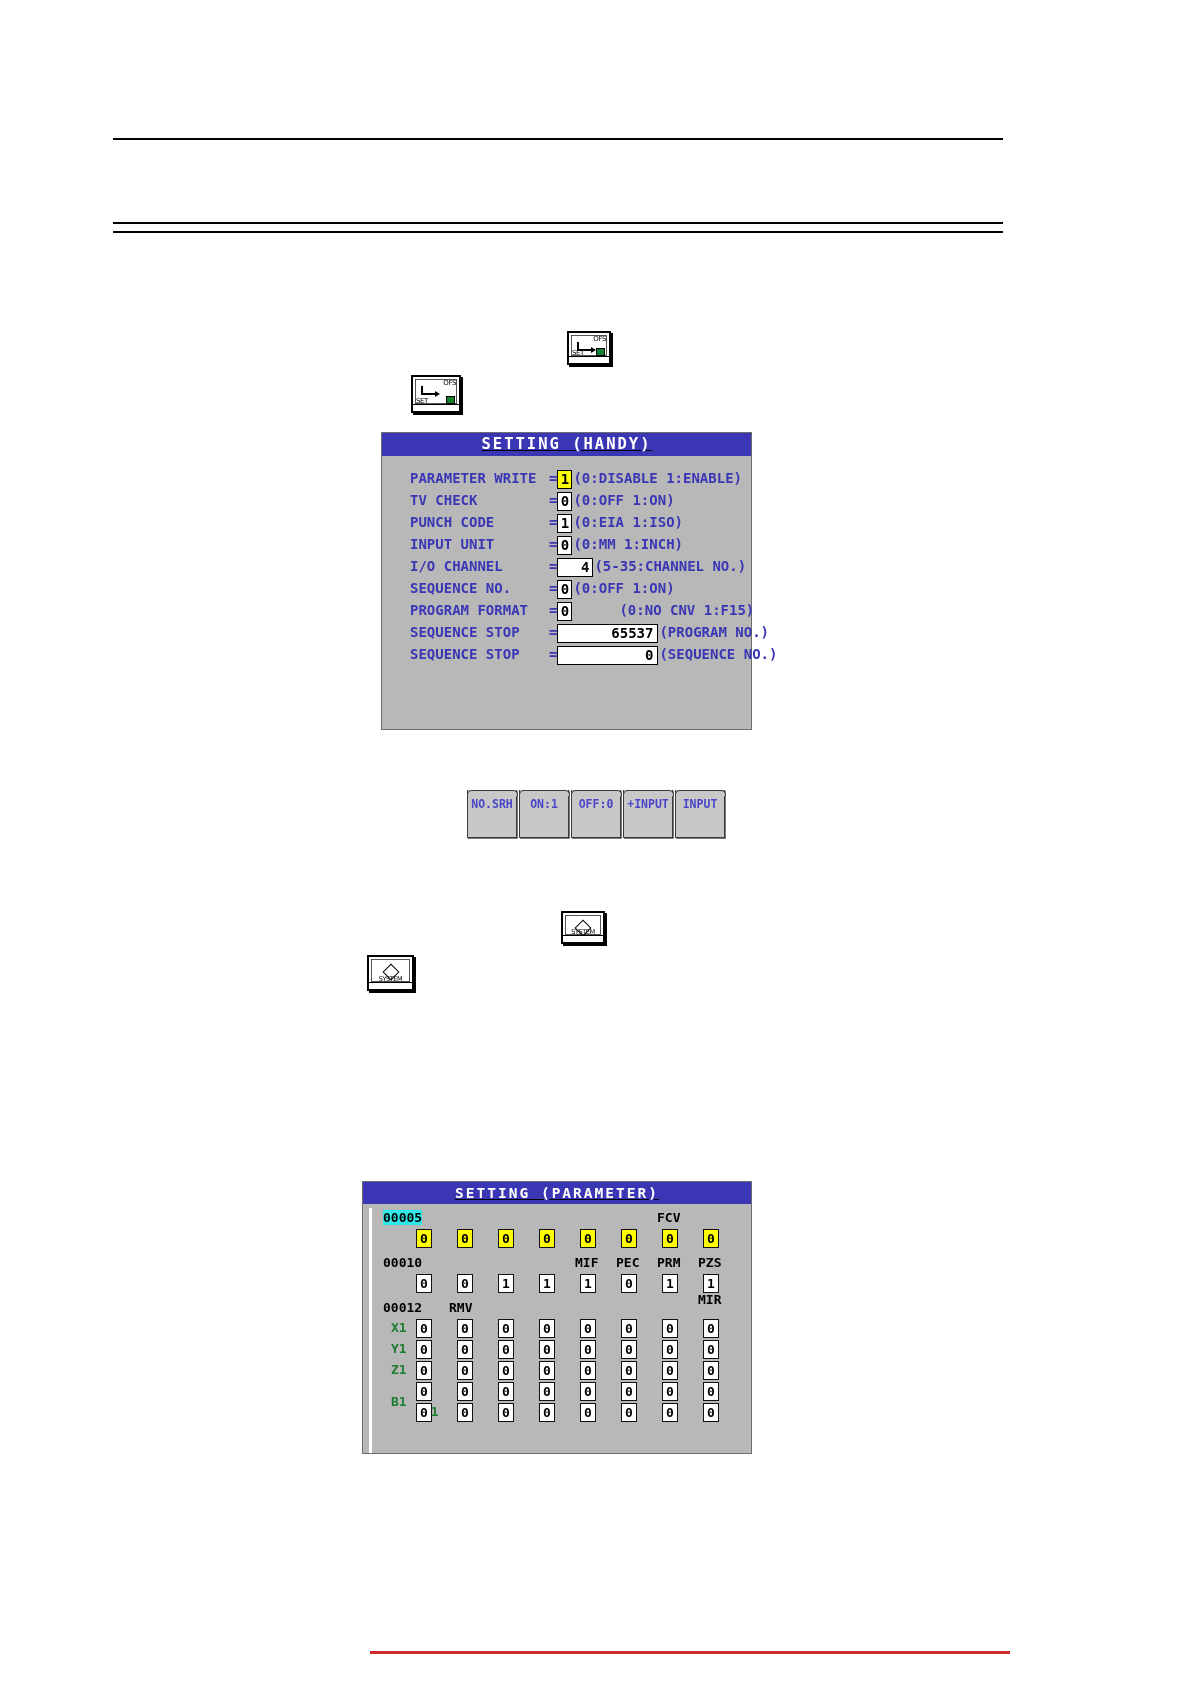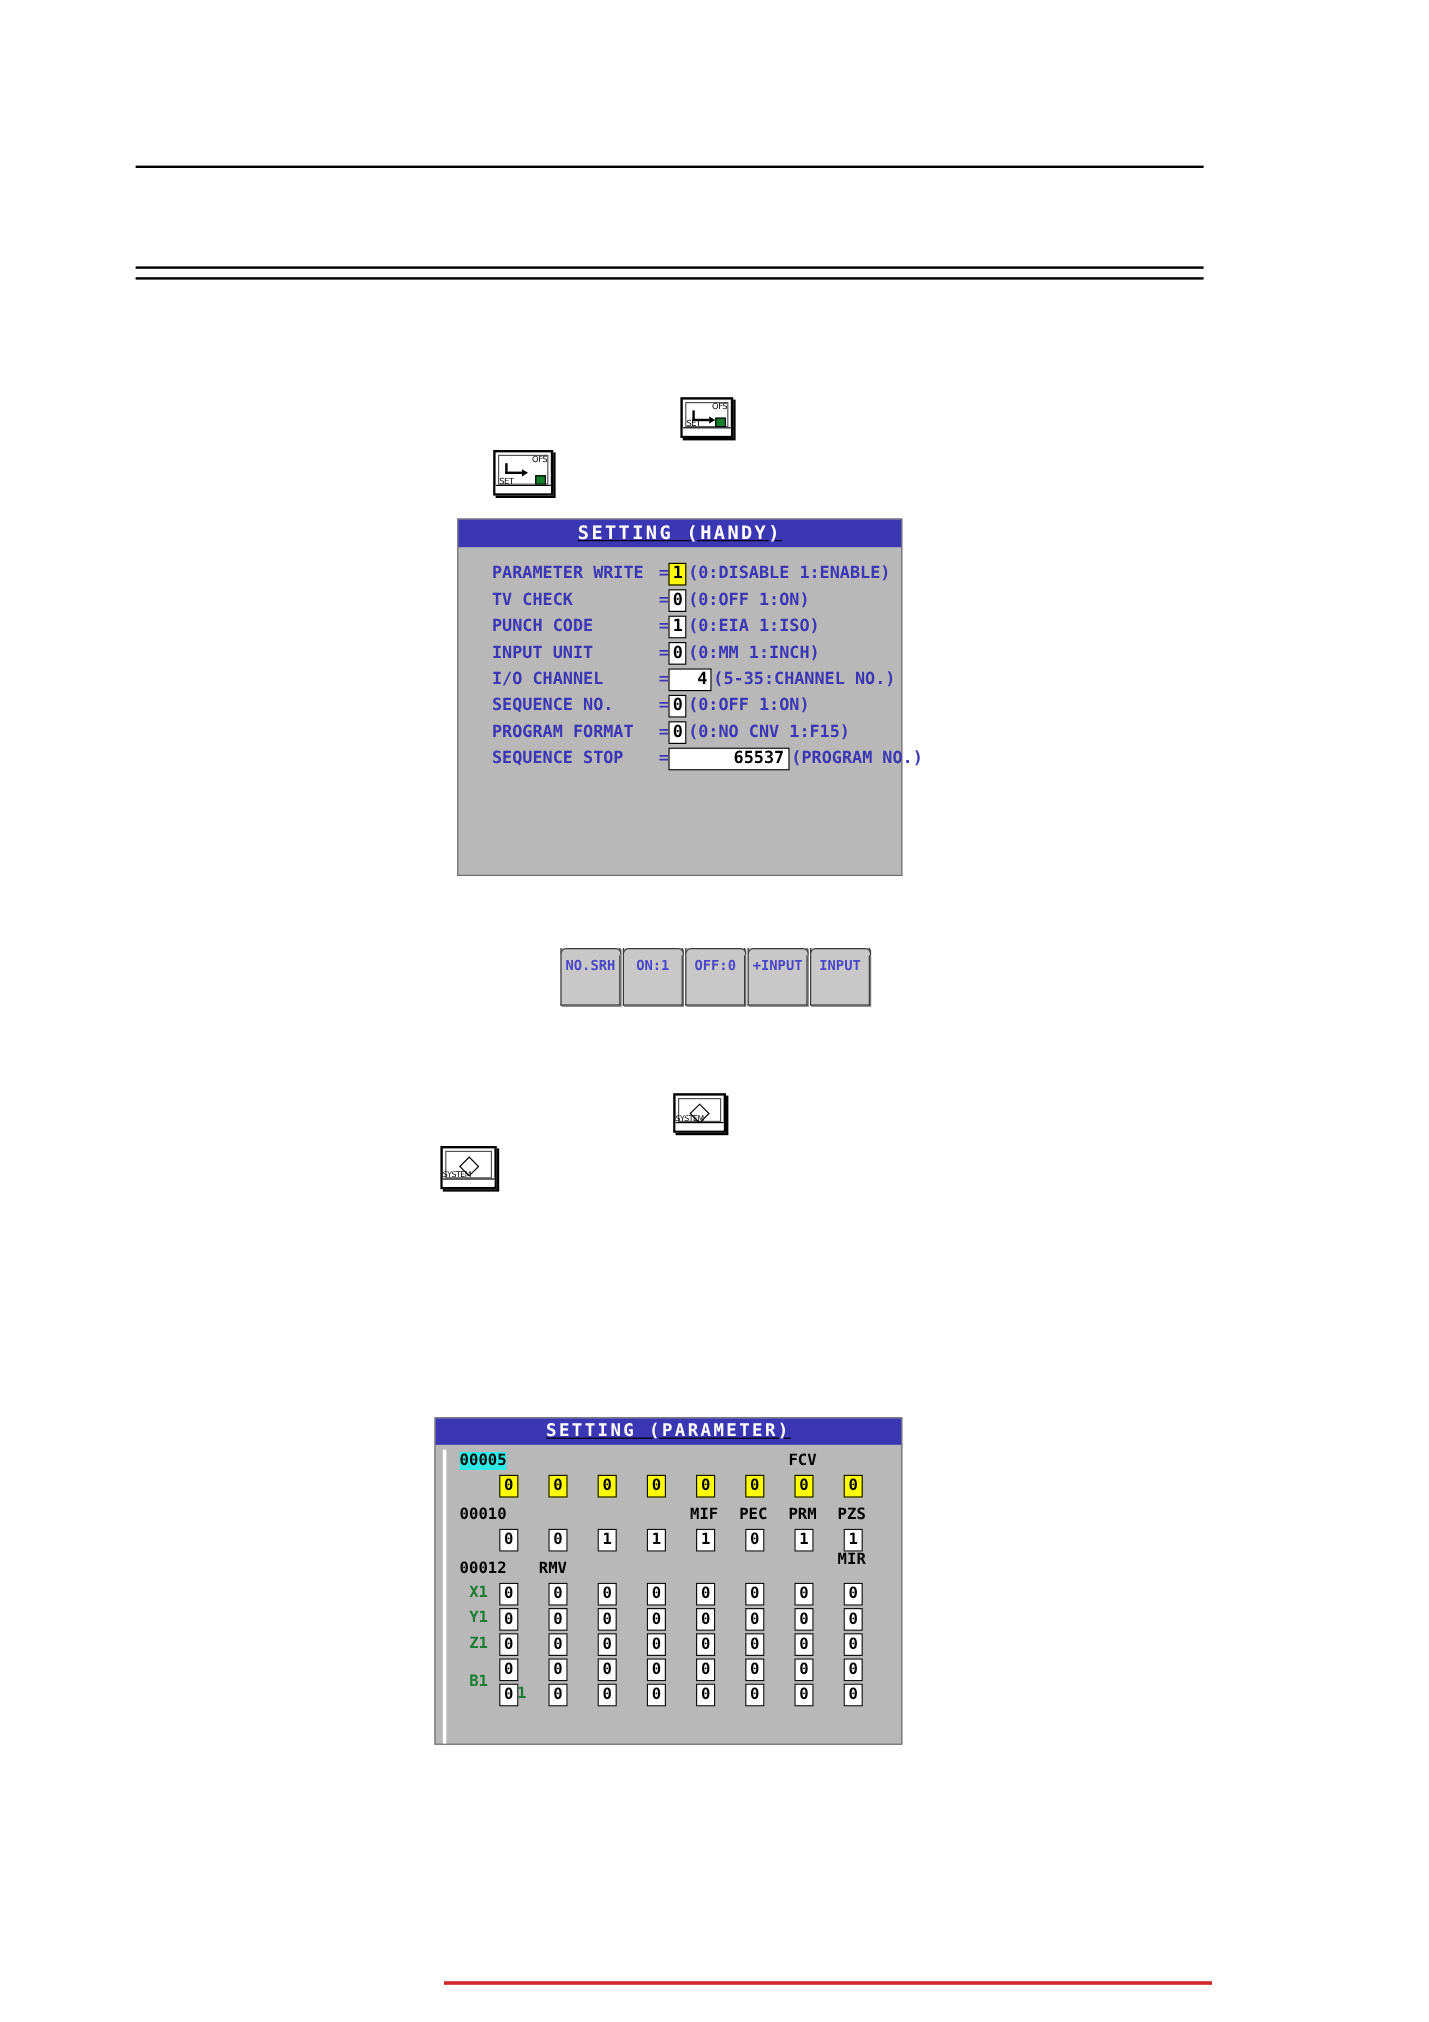--- a/index.html
+++ b/index.html
@@ -117,21 +117,21 @@
     height: 12px;
     margin-left: -6px;
     border: 1.5px solid #000;
     box-sizing: border-box;
     transform: rotate(45deg);
   }
   .sys-lbl {
     left: 0;
     right: 0;
     bottom: 6px;
-    text-align: left;
+    text-align: center;
     font-size: 6.5px;
   }
 
   
   .cnc-screen {
     position: absolute;
     background: #b8b8b8;
     border: 1px solid #6e6e6e;
     box-sizing: border-box;
     font-family: "DejaVu Sans Mono", monospace;
@@ -306,22 +306,23 @@
 
 <div class="cnc-screen" id="handy-screen">
   <div class="cnc-title">SETTING (HANDY)</div>
   <div class="cnc-body" id="handy-rows">
       <div class="hrow"><span class="lbl" style="display: inline-block; width: 139px;">PARAMETER WRITE</span><span class="eq">=</span><span class="val-box val-1 hl">1</span><span class="opts" style="margin-left: 1px;">(0:DISABLE 1:ENABLE)</span></div>
       <div class="hrow"><span class="lbl" style="display: inline-block; width: 139px;">TV CHECK</span><span class="eq">=</span><span class="val-box val-1">0</span><span class="opts" style="margin-left: 1px;">(0:OFF     1:ON)</span></div>
       <div class="hrow"><span class="lbl" style="display: inline-block; width: 139px;">PUNCH CODE</span><span class="eq">=</span><span class="val-box val-1">1</span><span class="opts" style="margin-left: 1px;">(0:EIA     1:ISO)</span></div>
       <div class="hrow"><span class="lbl" style="display: inline-block; width: 139px;">INPUT UNIT</span><span class="eq">=</span><span class="val-box val-1">0</span><span class="opts" style="margin-left: 1px;">(0:MM      1:INCH)</span></div>
       <div class="hrow"><span class="lbl" style="display: inline-block; width: 139px;">I/O CHANNEL</span><span class="eq">=</span><span class="val-box val-3">4</span><span class="opts" style="margin-left: 1px;">(5-35:CHANNEL NO.)</span></div>
       <div class="hrow"><span class="lbl" style="display: inline-block; width: 139px;">SEQUENCE NO.</span><span class="eq">=</span><span class="val-box val-1">0</span><span class="opts" style="margin-left: 1px;">(0:OFF     1:ON)</span></div>
-      <div class="hrow"><span class="lbl" style="display: inline-block; width: 139px;">PROGRAM FORMAT</span><span class="eq">=</span><span class="val-box val-1">0</span><span class="opts" style="margin-left: 1px;">(0:NO CNV  1:F15)</span></div>
+      <div class="hrow"><span class="lbl" style="display: inline-block; width: 139px;">PROGRAM FORMAT</span><span class="eq">=</span><span class="val-box val-1">0</span><span class="opts" style="margin-left: 1px; padding-left: 46px;">(0:NO CNV  1:F15)</span></div>
       <div class="hrow"><span class="lbl" style="display: inline-block; width: 139px;">SEQUENCE STOP</span><span class="eq">=</span><span class="val-box val-wide">65537</span><span class="opts" style="margin-left: 1px;">(PROGRAM NO.)</span></div>
+      <div class="hrow"><span class="lbl" style="display: inline-block; width: 139px;">SEQUENCE STOP</span><span class="eq">=</span><span class="val-box val-wide">0</span><span class="opts" style="margin-left: 1px;">(SEQUENCE NO.)</span></div>
     </div>
 </div>
 
 <div id="softkeys">
     <div class="softkey"><span>NO.SRH</span></div>
     <div class="softkey"><span>ON:1</span></div>
     <div class="softkey"><span>OFF:0</span></div>
     <div class="softkey"><span>+INPUT</span></div>
     <div class="softkey"><span>INPUT</span></div>
   </div>

